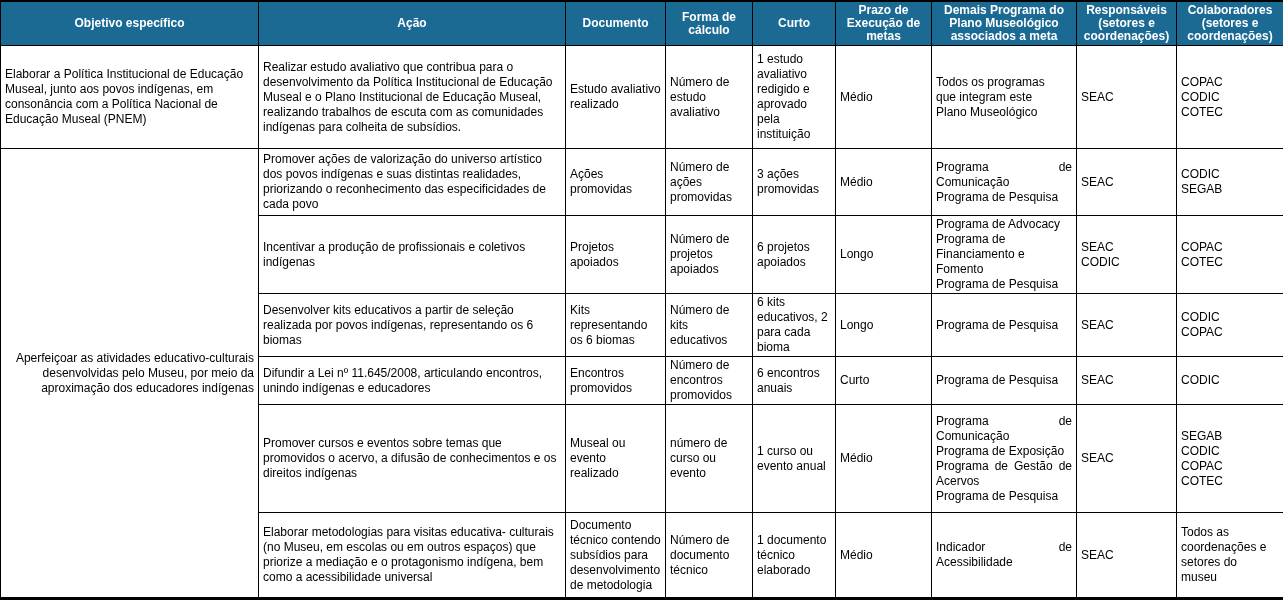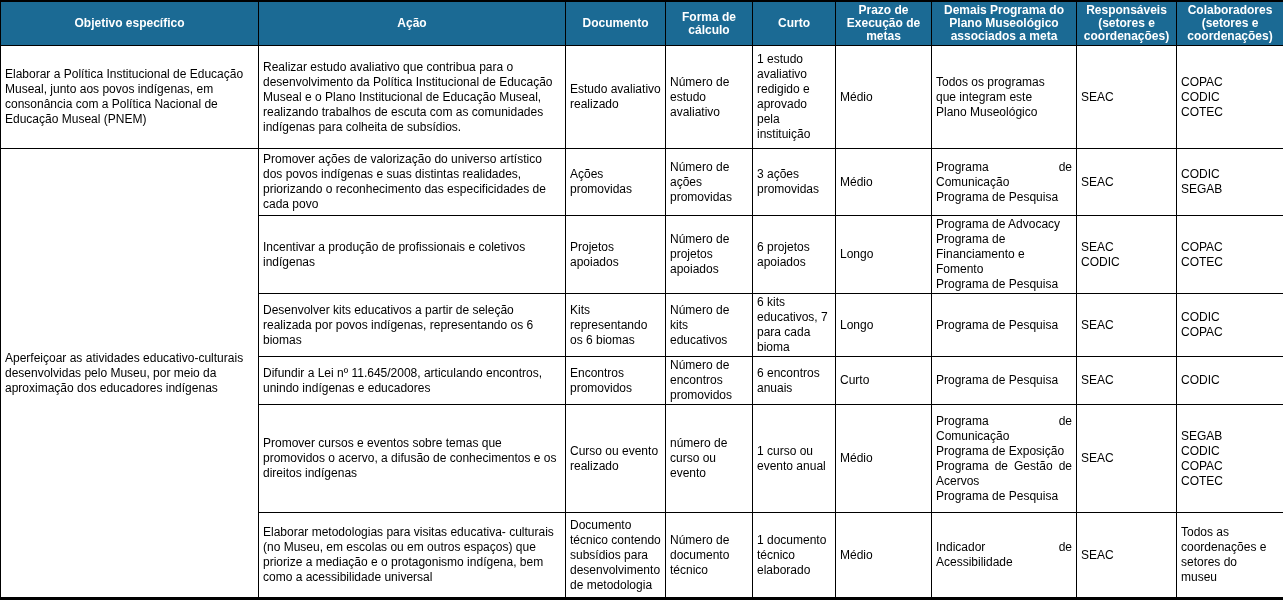--- a/index.html
+++ b/index.html
@@ -25,21 +25,21 @@
     line-height:13px;
     padding:2px 3px;
   }
   .plan td{
     vertical-align:middle;
     padding:1px 4px;
     line-height:15px;
     white-space:pre-line;
     text-align:left;
   }
-  .plan td.center{text-align:left;margin-top:12px;}
+  .plan td.center{text-align:right;margin-top:12px;}
   .plan td.just{text-align:justify;margin-left:24px;}
 </style>
 </head>
 <body>
 
 <table class="plan">
   <colgroup>
     <col style="width:258px">
     <col style="width:307px">
     <col style="width:100px">
@@ -125,21 +125,21 @@
 COTEC</td>
     </tr>
     <tr style="height:62px">
       <td>Desenvolver kits educativos a partir de seleção realizada por povos indígenas, representando os 6 biomas</td>
       <td>Kits
 representando
 os 6 biomas</td>
       <td>Número de
 kits educativos</td>
       <td>6 kits
-educativos, 7
+educativos, 2
 para cada
 bioma</td>
       <td>Longo</td>
       <td>Programa de Pesquisa</td>
       <td>SEAC</td>
       <td>CODIC
 COPAC</td>
     </tr>
     <tr style="height:34px">
       <td>Difundir a Lei nº 11.645/2008, articulando encontros, unindo indígenas e educadores</td>
@@ -150,21 +150,21 @@
 promovidos</td>
       <td>6 encontros
 anuais</td>
       <td>Curto</td>
       <td>Programa de Pesquisa</td>
       <td>SEAC</td>
       <td>CODIC</td>
     </tr>
     <tr style="height:108px">
       <td>Promover cursos e eventos sobre temas que promovidos o acervo, a difusão de conhecimentos e os direitos indígenas</td>
-      <td>Curso ou evento
+      <td>Museal ou evento
 realizado</td>
       <td>número de
 curso ou
 evento</td>
       <td>1 curso ou
 evento anual</td>
       <td>Médio</td>
       <td class="just">Programa de Comunicação
 Programa de Exposição
 Programa de Gestão de Acervos

